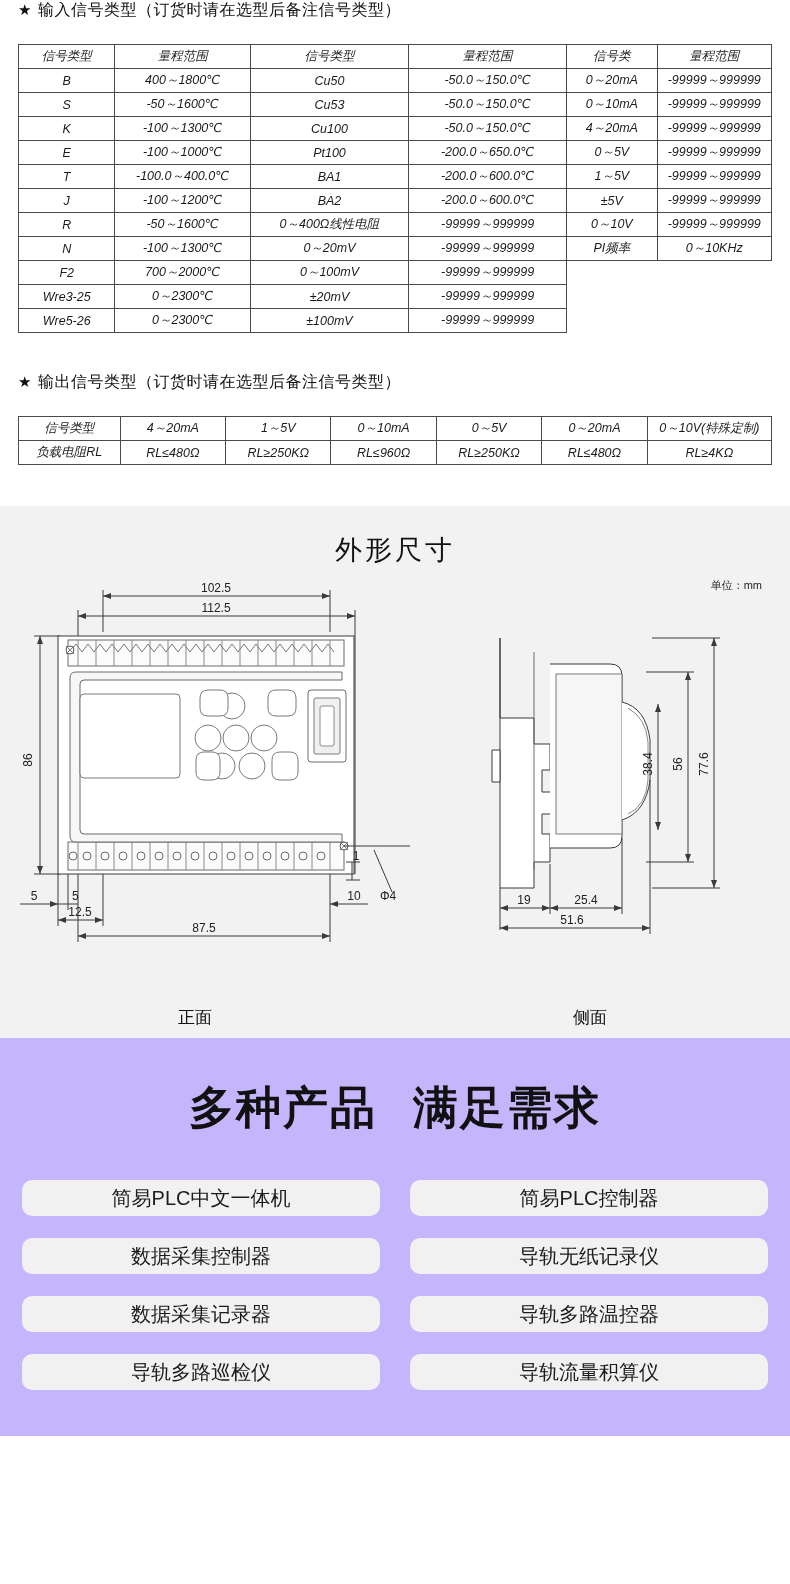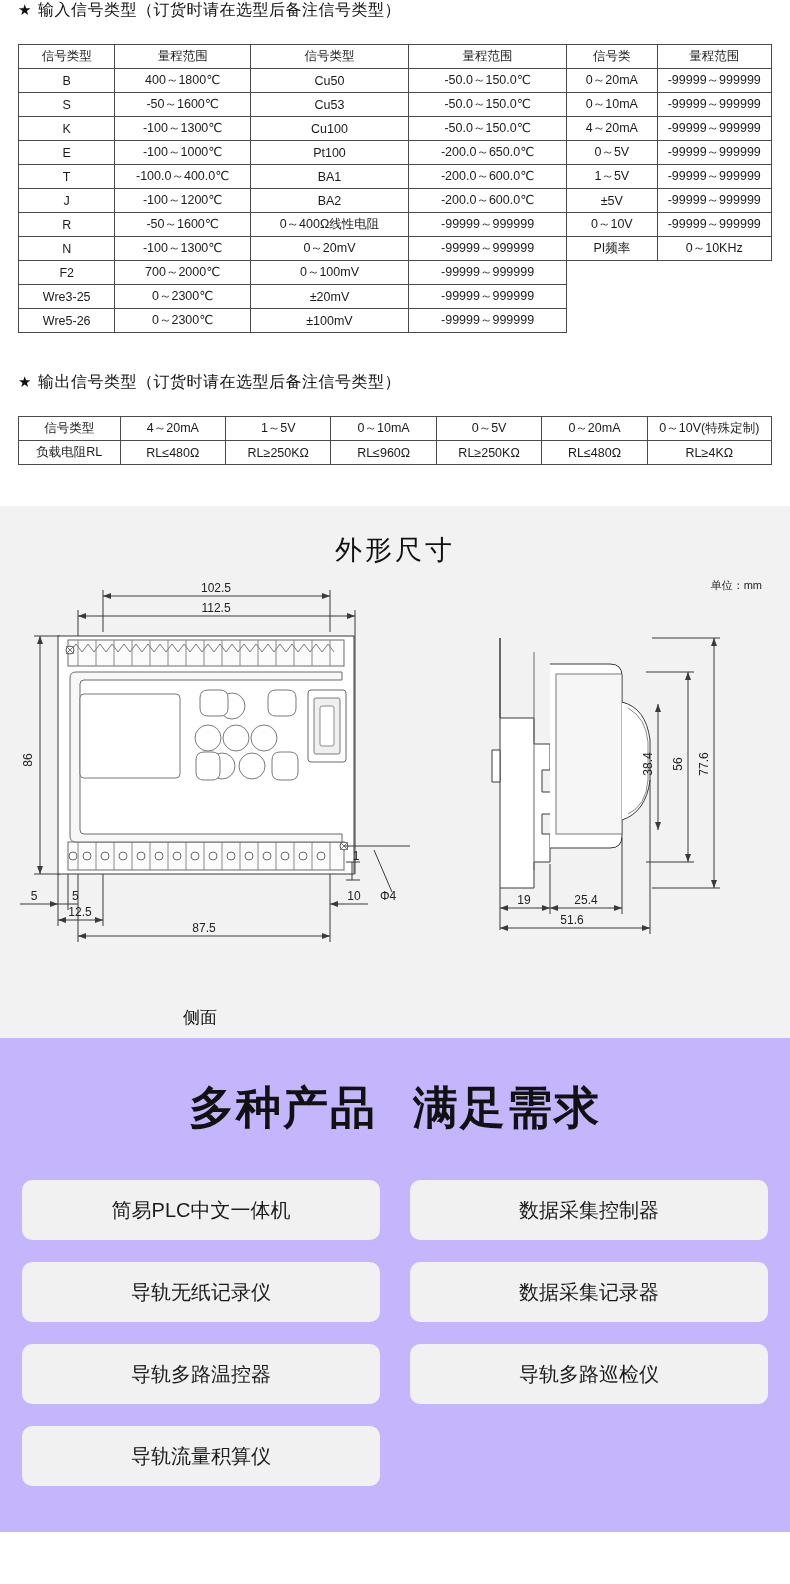--- a/index.html
+++ b/index.html
@@ -16,21 +16,21 @@
   .star-head {
     font-size: 16px;
     padding: 0 0 8px 18px;
     color: #111;
     letter-spacing: 0.5px;
   }
   .star-head .star { color:#111; margin-right:6px; font-size:15px; }
   .star-head .txt { font-weight: normal; }
 
   
-  .tbl-wrap { padding: 15px 18px; }
+  .tbl-wrap { padding: 15px 18px; font-style: italic; }
   table.grid {
     border-collapse: collapse;
     width: 100%;
     font-size: 12.5px;
     table-layout: fixed;
   }
   table.grid td, table.grid th {
     border: 1px solid #4a4a4a;
     text-align: center;
     padding: 3px 2px;
@@ -106,21 +106,21 @@
   .prod-title .gap { display:inline-block; width: 36px; }
   .prod-grid {
     display: grid;
     grid-template-columns: 1fr 1fr;
     gap: 22px 30px;
     padding: 0 22px;
   }
   .prod-pill {
     background: #f1f1f1;
     border-radius: 10px;
-    height: 60px;
+    height: 36px;
     display: flex;
     align-items: center;
     justify-content: center;
     font-size: 20px;
     color: #1b1b1b;
   }
 </style>
 </head>
 <body>
 
@@ -473,31 +473,33 @@
 
           <line x1="500" y1="354" x2="650" y2="354"></line>
           <path d="M500 354 l8 -3 l0 6 z" fill="#3a3a3a" stroke="none"></path>
           <path d="M650 354 l-8 -3 l0 6 z" fill="#3a3a3a" stroke="none"></path>
           <line x1="650" y1="206" x2="650" y2="360"></line>
           <text x="572" y="350" text-anchor="middle" fill="#222" stroke="none">51.6</text>
         </g>
       </svg>
 
       <div class="caption-row">
+        <div class="cap cap-front">正面</div>
         <div class="cap cap-side">侧面</div>
       </div>
     </div>
   </div>
 
   <div class="prod-section">
     <div class="prod-title">
       <span>多种产品</span><span class="gap"></span><span>满足需求</span>
     </div>
     <div class="prod-grid">
       <div class="prod-pill">简易PLC中文一体机</div>
+      <div class="prod-pill">简易PLC控制器</div>
       <div class="prod-pill">数据采集控制器</div>
       <div class="prod-pill">导轨无纸记录仪</div>
       <div class="prod-pill">数据采集记录器</div>
       <div class="prod-pill">导轨多路温控器</div>
       <div class="prod-pill">导轨多路巡检仪</div>
       <div class="prod-pill">导轨流量积算仪</div>
     </div>
   </div>
 
 </div>

